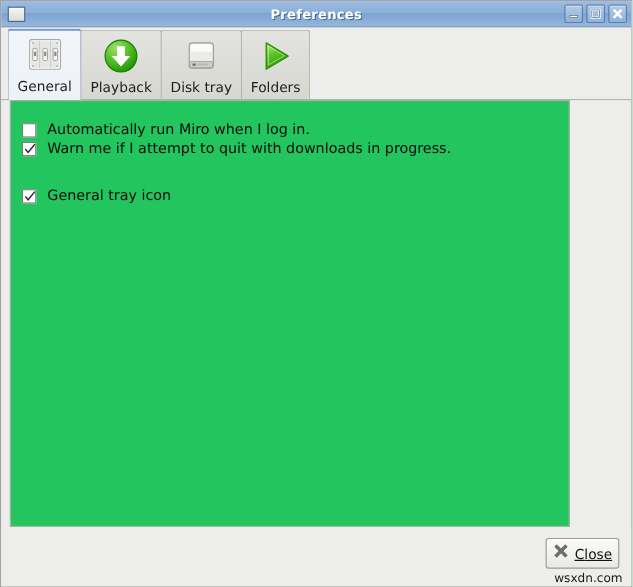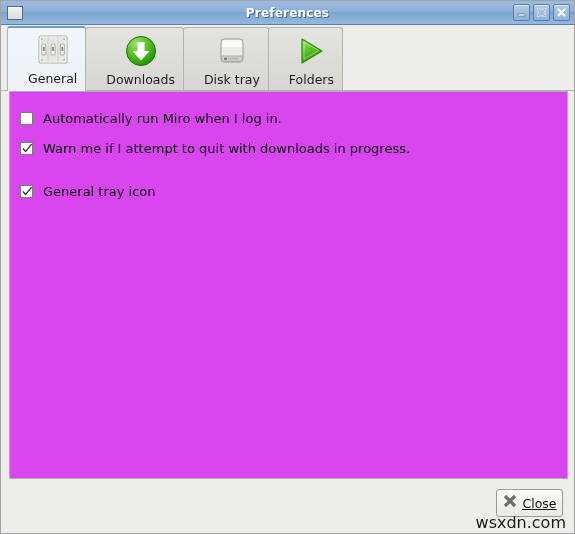--- a/index.html
+++ b/index.html
@@ -85,21 +85,21 @@
     content: "";
     position: absolute;
     left: 0; right: 0; bottom: 0;
     height: 1px;
     background: #b4b4ae;
   }
   .tab {
     position: relative;
     height: 64px;
     min-width: 48px;
-    padding: 3px 8px 2px 20px;
+    padding: 3px 8px 2px 8px;
     display: flex;
     flex-direction: column;
     align-items: center;
     justify-content: flex-start;
     background: linear-gradient(to bottom, #e3e3df, #d7d7d2);
     border: 1px solid #b4b4ae;
     border-bottom: none;
     border-radius: 3px 3px 0 0;
     box-sizing: border-box;
     margin-right: -1px;
@@ -125,33 +125,33 @@
     color: #1d1d1d;
     margin-top: 2px;
     white-space: nowrap;
   }
 
   
   .content {
     position: absolute;
     left: 8px;
     top: 90px;
-    width: 559px;
+    width: 509px;
     height: 388px;
-    background: #d946ef;
+    background: #22c55e;
     border: 1px solid #b0b0aa;
     box-sizing: border-box;
   }
   .check-row {
     display: flex;
     align-items: flex-start;
     padding-left: 10px;
   }
   .check-row.r1 { margin-top: 18px; }
-  .check-row.r2 { margin-top: 13px; }
+  .check-row.r2 { }
   .check-row.r3 { margin-top: 26px; }
   .checkbox {
     width: 13px;
     height: 13px;
     background: #ffffff;
     border: 1px solid #7d7d78;
     margin-right: 10px;
     margin-top: 2px;
     position: relative;
     flex: none;
@@ -192,21 +192,21 @@
   .close-label {
     font-size: 12.5px;
     color: #121212;
     text-decoration: underline;
   }
   .close-label u { text-decoration: underline; }
   .watermark {
     position: absolute;
     right: 8px;
     bottom: 2px;
-    font-size: 16px;
+    font-size: 11px;
     color: #1a1a1a;
   }
 </style>
 </head>
 <body>
 
 <div id="app">
 
   <div class="titlebar">
     <div class="title-icon"></div>
@@ -271,21 +271,21 @@
             <radialGradient id="g2" cx="0.35" cy="0.25" r="0.85">
               <stop offset="0" stop-color="#9fe06b"></stop>
               <stop offset="0.55" stop-color="#4cbb1c"></stop>
               <stop offset="1" stop-color="#168a07"></stop>
             </radialGradient>
           </defs>
           <circle cx="16" cy="16" r="14.5" fill="none" stroke="#1a7a06" stroke-width="1"></circle>
           <path d="M12.5 7 h7 v9 h5 l-8.5 9.5 L7.5 16 h5 z" fill="#ffffff"></path>
         </svg>
       </div>
-      <div class="tab-label">Downloads</div>
+      <div class="tab-label">Playback</div>
     </div>
 
 
     <div class="tab">
       <div class="tab-icon">
         <svg width="32" height="30" viewBox="0 0 32 30">
           <rect x="5" y="3" width="22" height="23" rx="3" fill="#e9e9e7" stroke="#9b9b97" stroke-width="1"></rect>
           <rect x="6.2" y="4.2" width="19.6" height="15" rx="2" fill="#fbfbfb"></rect>
           <rect x="6.2" y="11" width="19.6" height="9" fill="#e4e4e2" opacity="0.7"></rect>
           <rect x="5.6" y="20" width="20.8" height="5.4" rx="1.5" fill="#cfcfcb" stroke="#9b9b97" stroke-width="0.7"></rect>

